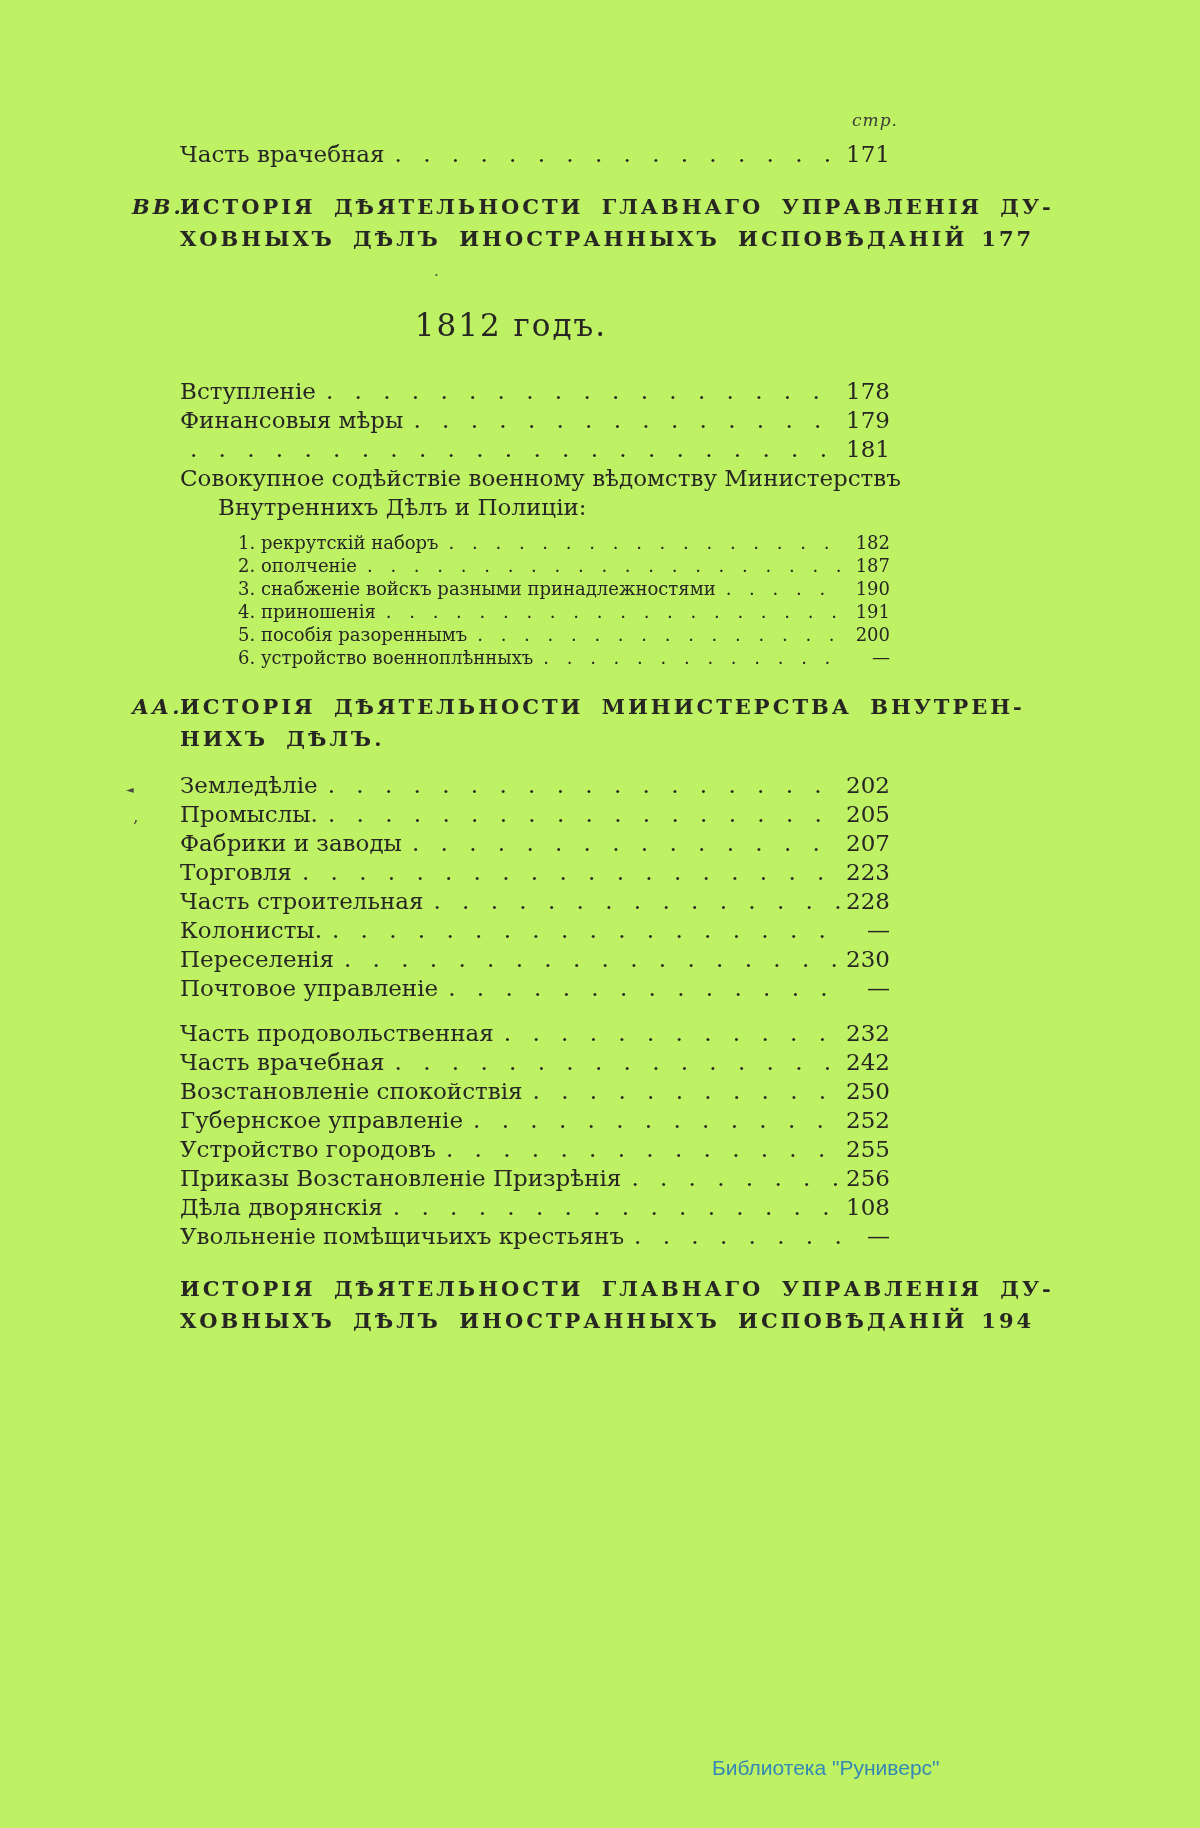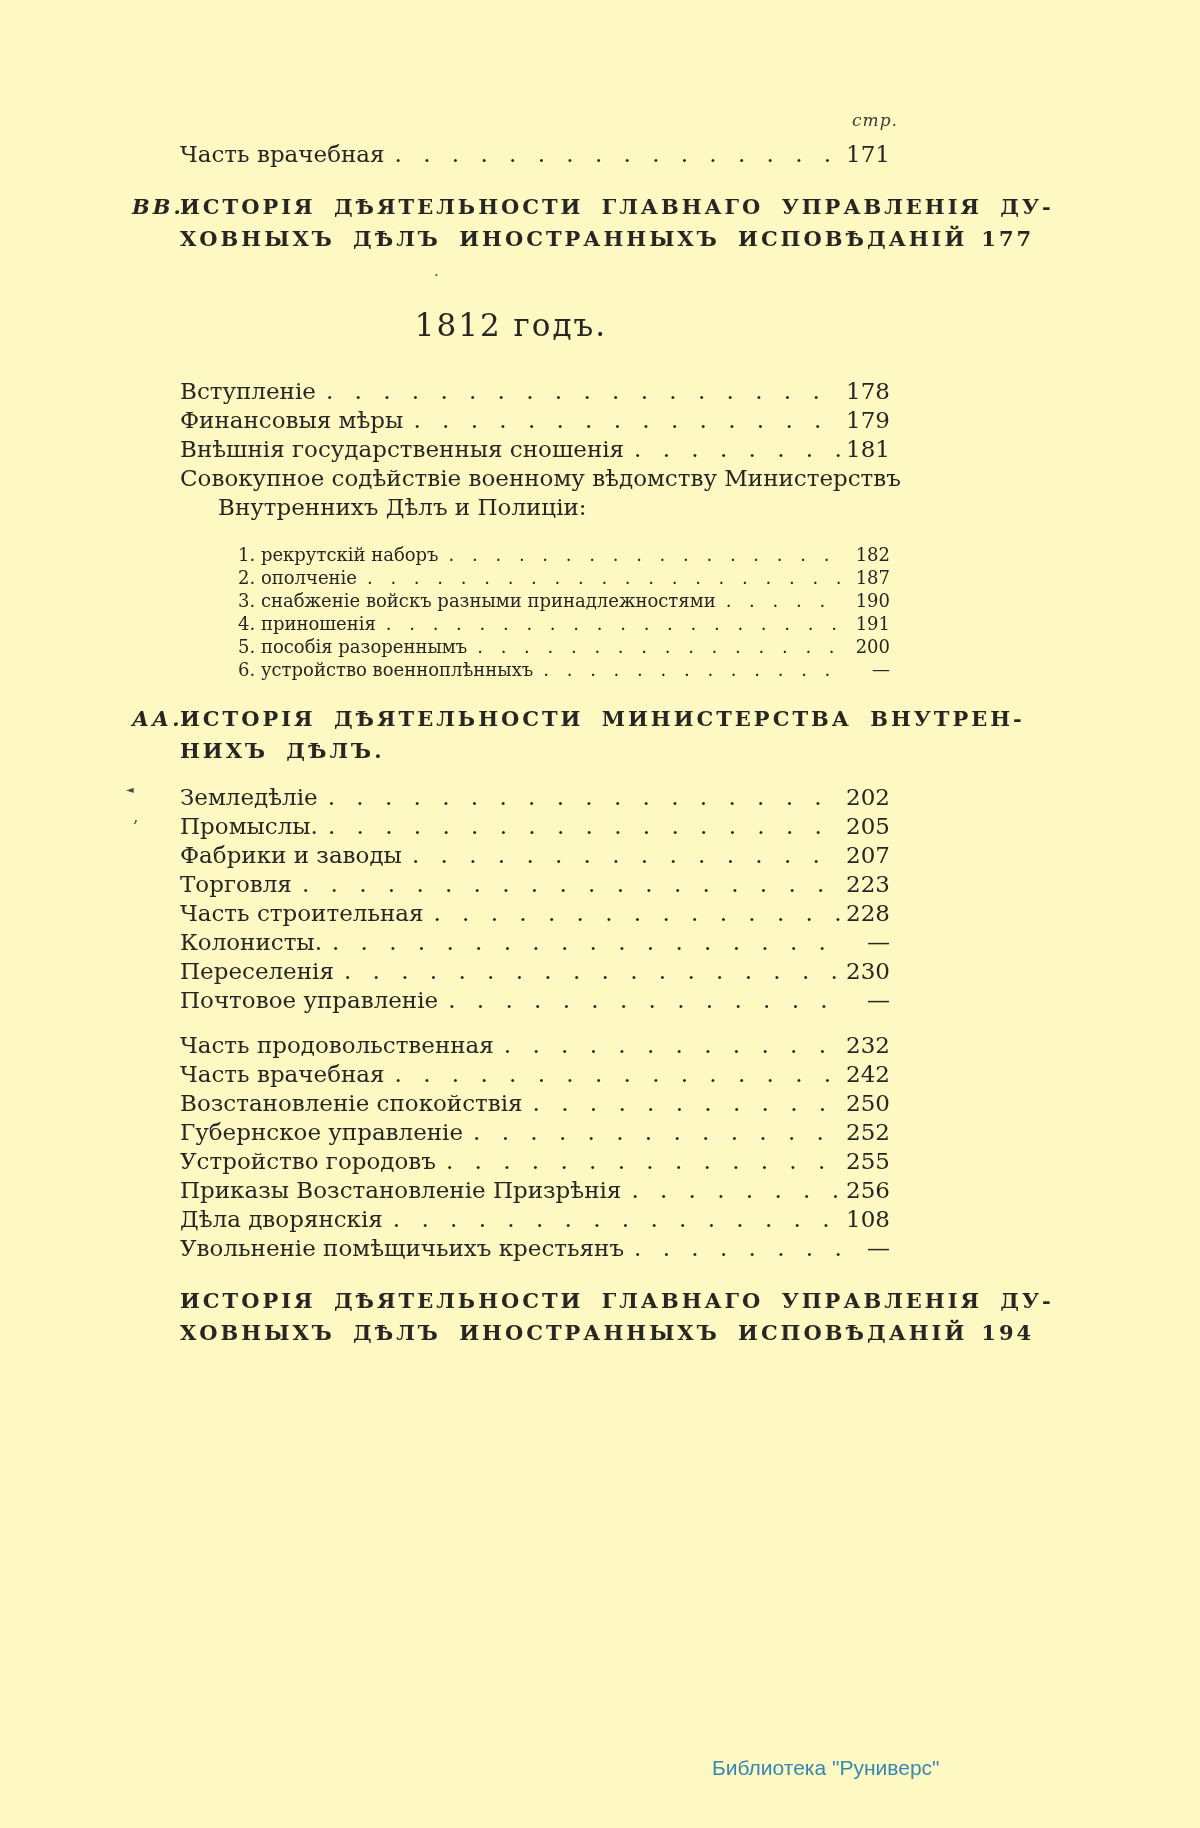--- a/index.html
+++ b/index.html
@@ -1,27 +1,27 @@
 <!DOCTYPE html>
 <html><head>
 <meta charset="utf-8">
 <style>
   html,body{margin:0;padding:0;background:#e9e8e5;}
-  .page{position:relative;width:1200px;height:1828px;margin:0 auto;background:#fef9c3;
+  .page{position:relative;width:1200px;height:1828px;margin:0 auto;background:#bef264;
         font-family:"DejaVu Serif",serif;color:#272623;overflow:hidden;}
   .corner{position:absolute;top:110px;left:852px;font-style:italic;font-size:17px;
           letter-spacing:1px;color:#3d3c38;}
   .content{position:absolute;left:132px;top:124px;width:758px;}
   .group{margin-top:16px;}
   .row{display:flex;align-items:baseline;font-size:23px;line-height:29px;margin-left:48px;}
   .row.ind{margin-left:86px;}
   .t{white-space:nowrap;}
   .dots{flex:1;overflow:hidden;white-space:nowrap;letter-spacing:7px;margin:0 4px 0 10px;}
   .pg{min-width:46px;text-align:right;white-space:nowrap;}
-  .group.sub{margin-top:21px;}
+  .group.sub{margin-top:9px;}
   .group.sub .row{font-size:18px;line-height:23px;margin-left:106px;}
   .group.sub .dots{letter-spacing:6px;}
   .section{position:relative;margin:22px 0 0 48px;font-weight:bold;font-size:21px;
            letter-spacing:3px;word-spacing:8px;}
   .srow{display:flex;align-items:baseline;line-height:32px;}
   .lbl{position:absolute;left:-48px;font-style:italic;}
   .chapter{margin:52px 0 34px;text-align:center;font-weight:normal;font-size:31px;letter-spacing:2px;}
   .watermark{position:absolute;left:712px;top:1756px;font-family:"Liberation Sans",sans-serif;
              font-size:21px;color:#3587b5;}
   .speck{position:absolute;color:#4a4a46;}
@@ -56,21 +56,20 @@
           <span class="t">Вступленіе</span>
           <span class="dots">.&nbsp;.&nbsp;.&nbsp;.&nbsp;.&nbsp;.&nbsp;.&nbsp;.&nbsp;.&nbsp;.&nbsp;.&nbsp;.&nbsp;.&nbsp;.&nbsp;.&nbsp;.&nbsp;.&nbsp;.&nbsp;.&nbsp;.&nbsp;.&nbsp;.&nbsp;.&nbsp;.&nbsp;.&nbsp;.&nbsp;.&nbsp;.&nbsp;.&nbsp;.&nbsp;.&nbsp;.&nbsp;.&nbsp;.&nbsp;.&nbsp;.&nbsp;.&nbsp;.&nbsp;.&nbsp;.&nbsp;.&nbsp;.&nbsp;.&nbsp;.&nbsp;.&nbsp;.&nbsp;.&nbsp;.&nbsp;.&nbsp;.&nbsp;.&nbsp;.&nbsp;.&nbsp;.&nbsp;.&nbsp;.&nbsp;.&nbsp;.&nbsp;.&nbsp;.&nbsp;.&nbsp;.&nbsp;.&nbsp;.&nbsp;.&nbsp;.&nbsp;.&nbsp;.&nbsp;.&nbsp;.&nbsp;.&nbsp;.&nbsp;.&nbsp;.&nbsp;.&nbsp;.&nbsp;.&nbsp;.&nbsp;.&nbsp;.&nbsp;.&nbsp;.&nbsp;.&nbsp;.&nbsp;.&nbsp;.&nbsp;.&nbsp;.&nbsp;.&nbsp;.&nbsp;.&nbsp;.&nbsp;.&nbsp;.&nbsp;.&nbsp;.&nbsp;.&nbsp;.&nbsp;.&nbsp;.&nbsp;</span>
           <span class="pg">178</span>
         </div>
         <div class="row">
           <span class="t">Финансовыя мѣры</span>
           <span class="dots">.&nbsp;.&nbsp;.&nbsp;.&nbsp;.&nbsp;.&nbsp;.&nbsp;.&nbsp;.&nbsp;.&nbsp;.&nbsp;.&nbsp;.&nbsp;.&nbsp;.&nbsp;.&nbsp;.&nbsp;.&nbsp;.&nbsp;.&nbsp;.&nbsp;.&nbsp;.&nbsp;.&nbsp;.&nbsp;.&nbsp;.&nbsp;.&nbsp;.&nbsp;.&nbsp;.&nbsp;.&nbsp;.&nbsp;.&nbsp;.&nbsp;.&nbsp;.&nbsp;.&nbsp;.&nbsp;.&nbsp;.&nbsp;.&nbsp;.&nbsp;.&nbsp;.&nbsp;.&nbsp;.&nbsp;.&nbsp;.&nbsp;.&nbsp;.&nbsp;.&nbsp;.&nbsp;.&nbsp;.&nbsp;.&nbsp;.&nbsp;.&nbsp;.&nbsp;.&nbsp;.&nbsp;.&nbsp;.&nbsp;.&nbsp;.&nbsp;.&nbsp;.&nbsp;.&nbsp;.&nbsp;.&nbsp;.&nbsp;.&nbsp;.&nbsp;.&nbsp;.&nbsp;.&nbsp;.&nbsp;.&nbsp;.&nbsp;.&nbsp;.&nbsp;.&nbsp;.&nbsp;.&nbsp;.&nbsp;.&nbsp;.&nbsp;.&nbsp;.&nbsp;.&nbsp;.&nbsp;.&nbsp;.&nbsp;.&nbsp;.&nbsp;.&nbsp;.&nbsp;.&nbsp;.&nbsp;.&nbsp;</span>
           <span class="pg">179</span>
         </div>
         <div class="row">
-          <span class="t">Внѣшнія государственныя сношенія</span>
           <span class="dots">.&nbsp;.&nbsp;.&nbsp;.&nbsp;.&nbsp;.&nbsp;.&nbsp;.&nbsp;.&nbsp;.&nbsp;.&nbsp;.&nbsp;.&nbsp;.&nbsp;.&nbsp;.&nbsp;.&nbsp;.&nbsp;.&nbsp;.&nbsp;.&nbsp;.&nbsp;.&nbsp;.&nbsp;.&nbsp;.&nbsp;.&nbsp;.&nbsp;.&nbsp;.&nbsp;.&nbsp;.&nbsp;.&nbsp;.&nbsp;.&nbsp;.&nbsp;.&nbsp;.&nbsp;.&nbsp;.&nbsp;.&nbsp;.&nbsp;.&nbsp;.&nbsp;.&nbsp;.&nbsp;.&nbsp;.&nbsp;.&nbsp;.&nbsp;.&nbsp;.&nbsp;.&nbsp;.&nbsp;.&nbsp;.&nbsp;.&nbsp;.&nbsp;.&nbsp;.&nbsp;.&nbsp;.&nbsp;.&nbsp;.&nbsp;.&nbsp;.&nbsp;.&nbsp;.&nbsp;.&nbsp;.&nbsp;.&nbsp;.&nbsp;.&nbsp;.&nbsp;.&nbsp;.&nbsp;.&nbsp;.&nbsp;.&nbsp;.&nbsp;.&nbsp;.&nbsp;.&nbsp;.&nbsp;.&nbsp;.&nbsp;.&nbsp;.&nbsp;.&nbsp;.&nbsp;.&nbsp;.&nbsp;.&nbsp;.&nbsp;.&nbsp;.&nbsp;.&nbsp;.&nbsp;.&nbsp;.&nbsp;</span>
           <span class="pg">181</span>
         </div>
         <div class="row">
           <span class="t">Совокупное содѣйствіе военному вѣдомству Министерствъ</span>
         </div>
         <div class="row ind">
           <span class="t">Внутреннихъ Дѣлъ и Полиціи:</span>
         </div>
       </div>

